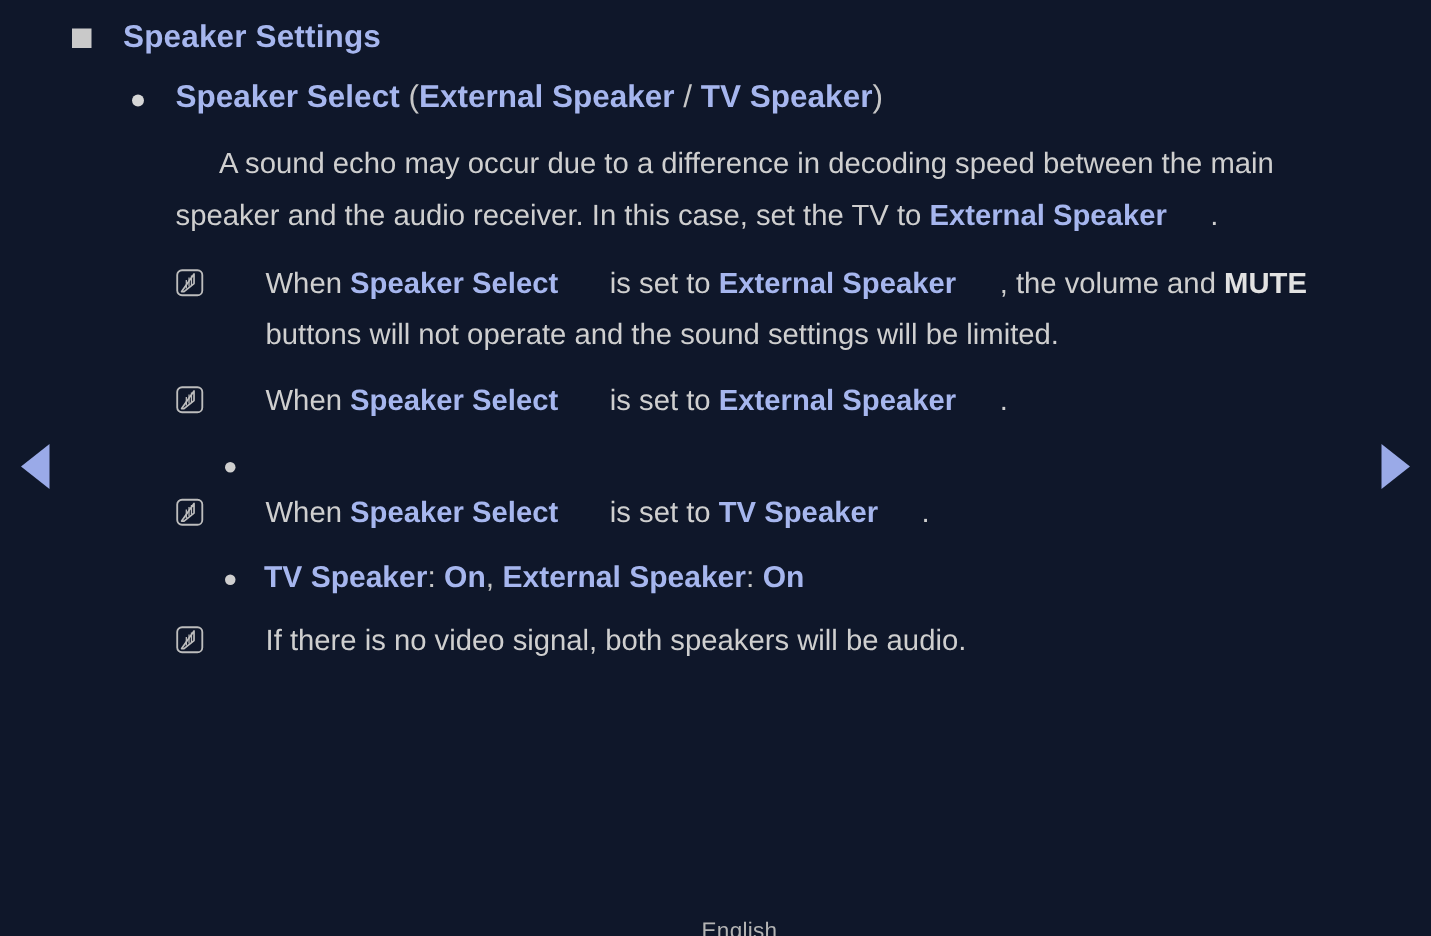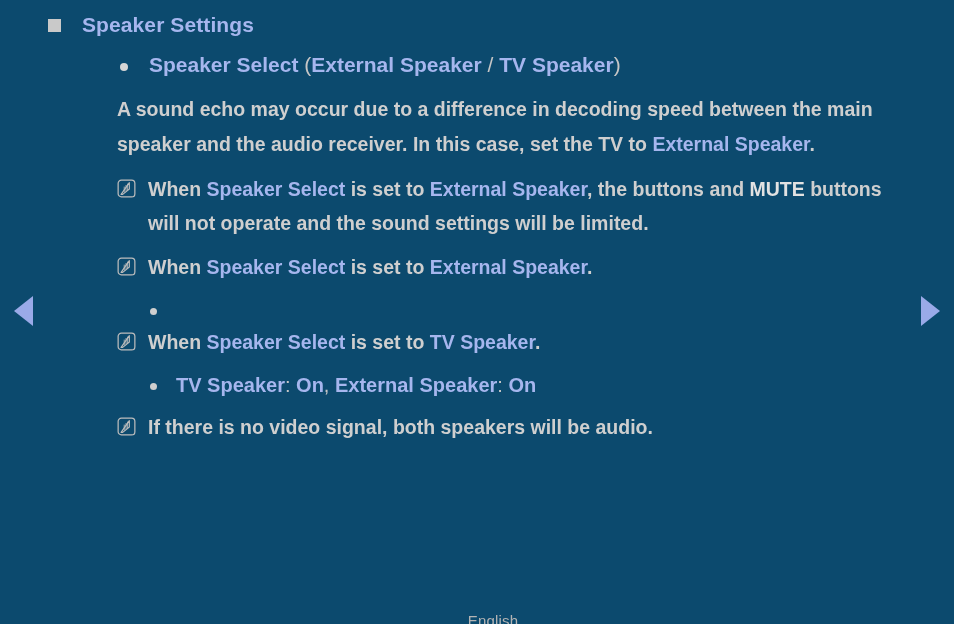--- a/index.html
+++ b/index.html
@@ -15,21 +15,21 @@
     font-family: "Liberation Sans", sans-serif;
     color: #d0d0d0;
     position: relative;
     -webkit-font-smoothing: antialiased;
   }
 
   
   #screen {
     position: absolute;
     inset: 0;
-    background: #0c4a6e;
+    background: #0f172a;
   }
 
   
   .nav-arrow {
     position: absolute;
     top: 296px;
     width: 0;
     height: 0;
     cursor: pointer;
   }
@@ -76,21 +76,20 @@
     line-height: 28px;
     letter-spacing: .1px;
   }
 
   
   .bullet-row {
     display: flex;
     align-items: flex-start;
     padding-left: 88px;
     padding-top: 11px;
-    margin-left: 32px;
   }
   .dot-bullet {
     width: 8px;
     height: 8px;
     border-radius: 50%;
     background: #d6d6d6;
     margin-top: 13px;
     margin-right: 21px;
     flex: none;
   }
@@ -160,21 +159,22 @@
   .kw {            
     color: #a6b6ee;
     font-weight: bold;
   }
   .kw-reg {        
     color: #a6b6ee;
     font-weight: bold;
   }
   .plain {         
     color: #cfcfcf;
-    font-weight: bold;
+    font-weight: normal;
+    margin-left: 29px;
   }
   .strong-white {  
     color: #e2e2e2;
     font-weight: bold;
   }
   .punc {          
     color: #c6c6c6;
     font-weight: normal;
   }
 
@@ -219,21 +219,21 @@
 
     <div class="note-row">
       <span class="note-icon">
         <svg viewBox="0 0 20 20" width="19" height="19" aria-hidden="true">
           <rect x="1.2" y="1.2" width="17.6" height="17.6" rx="3.4" ry="3.4" fill="none" stroke="#bdbdbd" stroke-width="1.3"></rect>
           <path d="M13.0 3.8 L13.0 10.6 L6.0 16.2 L4.3 16.2 Z" fill="none" stroke="#bdbdbd" stroke-width="1.2" stroke-linejoin="round"></path>
           <path d="M9.5 6.3 L9.5 12.6 M11.2 4.9 L11.2 11.6 M7.6 8.0 L7.6 14.0" stroke="#bdbdbd" stroke-width="0.9"></path>
         </svg>
       </span>
       <div class="note-text">
-        <span class="plain">When </span><span class="kw">Speaker Select</span><span class="plain"> is set to </span><span class="kw">External Speaker</span><span class="plain">, the buttons and </span><span class="strong-white">MUTE</span><span class="plain"> buttons will not operate and the sound settings will be limited.</span>
+        <span class="plain">When </span><span class="kw">Speaker Select</span><span class="plain"> is set to </span><span class="kw">External Speaker</span><span class="plain">, the volume and </span><span class="strong-white">MUTE</span><span class="plain"> buttons will not operate and the sound settings will be limited.</span>
       </div>
     </div>
 
     <div class="note-row">
       <span class="note-icon">
         <svg viewBox="0 0 20 20" width="19" height="19" aria-hidden="true">
           <rect x="1.2" y="1.2" width="17.6" height="17.6" rx="3.4" ry="3.4" fill="none" stroke="#bdbdbd" stroke-width="1.3"></rect>
           <path d="M13.0 3.8 L13.0 10.6 L6.0 16.2 L4.3 16.2 Z" fill="none" stroke="#bdbdbd" stroke-width="1.2" stroke-linejoin="round"></path>
           <path d="M9.5 6.3 L9.5 12.6 M11.2 4.9 L11.2 11.6 M7.6 8.0 L7.6 14.0" stroke="#bdbdbd" stroke-width="0.9"></path>
         </svg>

